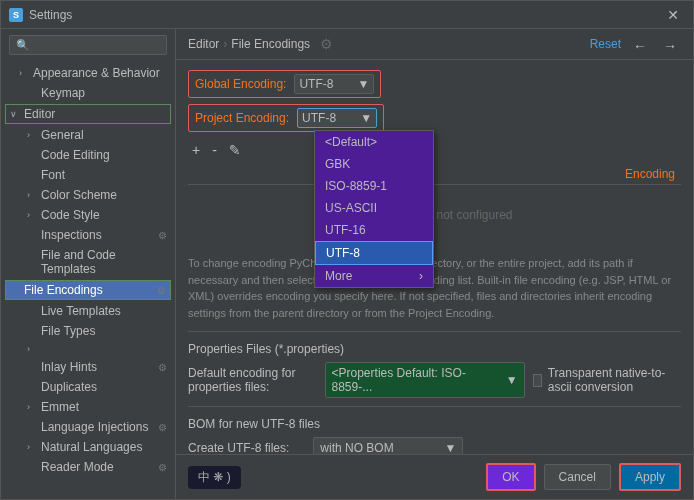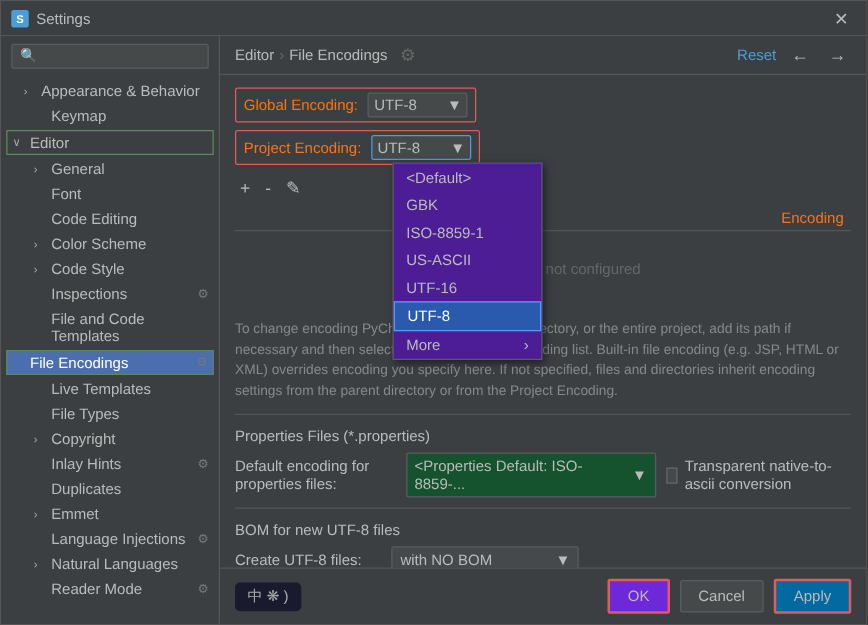--- a/index.html
+++ b/index.html
@@ -125,29 +125,29 @@
           <span class="tree-item-label">Editor</span>
         </div>
 
         <div class="tree-item level2">
           <span class="tree-arrow">›</span>
           <span class="tree-item-label">General</span>
         </div>
 
         <div class="tree-item level2">
           <span class="tree-arrow"> </span>
+          <span class="tree-item-label">Code Editing</span>
+        </div>
+
+        <div class="tree-item level2">
+          <span class="tree-arrow"> </span>
           <span class="tree-item-label">Font</span>
         </div>
 
         <div class="tree-item level2">
-          <span class="tree-arrow"> </span>
-          <span class="tree-item-label">Code Editing</span>
-        </div>
-
-        <div class="tree-item level2">
           <span class="tree-arrow">›</span>
           <span class="tree-item-label">Color Scheme</span>
         </div>
 
         <div class="tree-item level2">
           <span class="tree-arrow">›</span>
           <span class="tree-item-label">Code Style</span>
         </div>
 
         <div class="tree-item level2">
@@ -172,21 +172,20 @@
           <span class="tree-item-label">Live Templates</span>
         </div>
 
         <div class="tree-item level2">
           <span class="tree-arrow"> </span>
           <span class="tree-item-label">File Types</span>
         </div>
 
         <div class="tree-item level2">
           <span class="tree-arrow">›</span>
-          <span class="tree-item-label">Copyright</span>
         </div>
 
         <div class="tree-item level2">
           <span class="tree-arrow"> </span>
           <span class="tree-item-label">Inlay Hints</span>
           <span class="gear-icon">⚙</span>
         </div>
 
         <div class="tree-item level2">
           <span class="tree-arrow"> </span>

